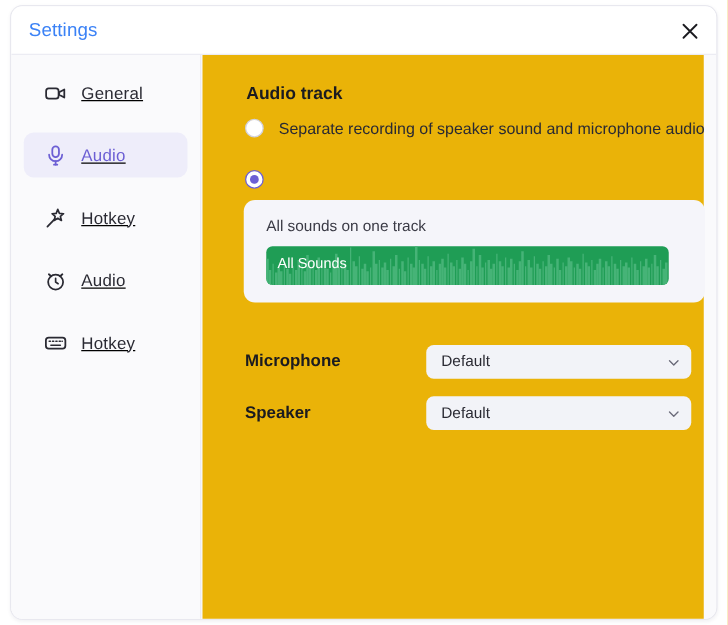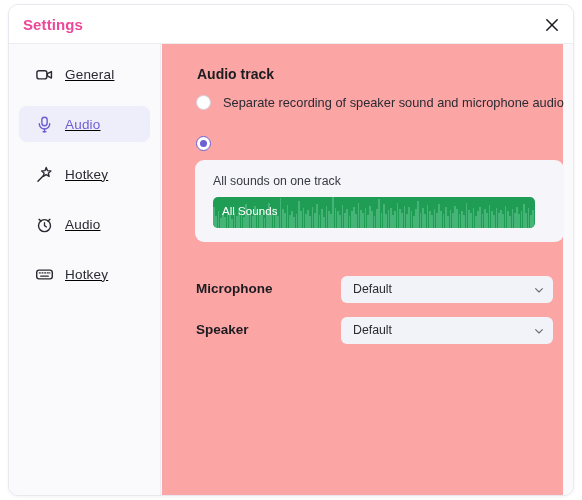--- a/index.html
+++ b/index.html
@@ -34,22 +34,22 @@
     height: 39px;
     background: #ffffff;
     border-bottom: 1px solid #ececf3;
     box-sizing: border-box;
   }
   #title-text {
     position: absolute;
     left: 14px;
     top: 11px;
     font-size: 15px;
-    font-weight: bold;
-    color: #ec4899;
+    font-weight: normal;
+    color: #3b82f6;
     letter-spacing: 0.1px;
   }
   #close-button {
     position: absolute;
     right: 8px;
     top: 7px;
     width: 26px;
     height: 26px;
     display: flex;
     align-items: center;
@@ -111,21 +111,21 @@
     letter-spacing: 0.2px;
   }
 
   
   #main {
     position: absolute;
     left: 153px;
     top: 0;
     right: 10px;
     height: 100%;
-    background: #fca5a5;
+    background: #eab308;
   }
 
   #section-title {
     position: absolute;
     left: 35px;
     top: 22px;
     font-size: 14px;
     font-weight: bold;
     color: #1b1b20;
   }

